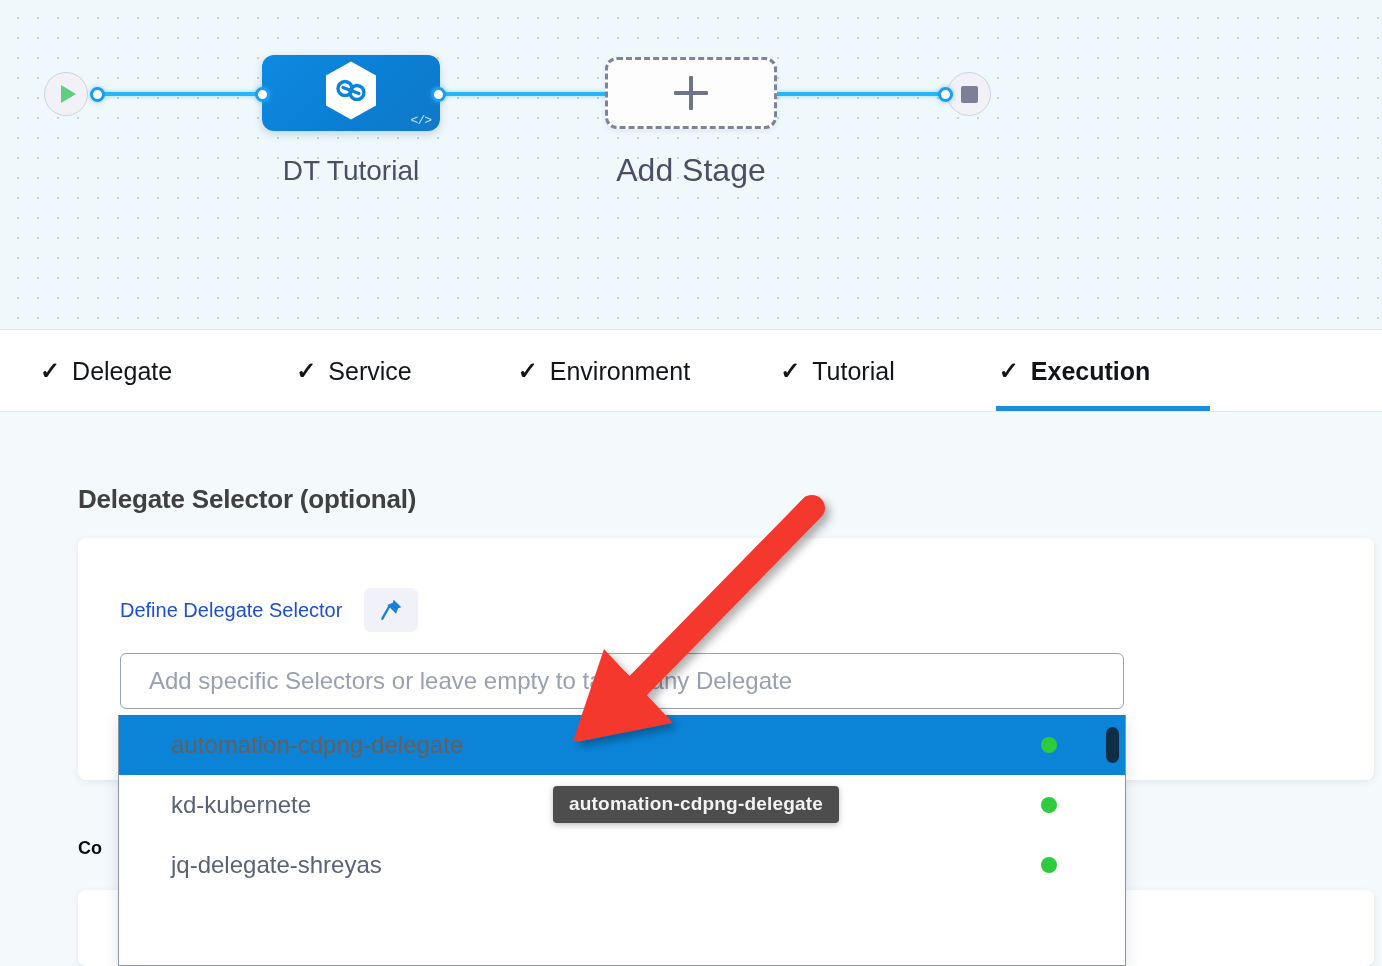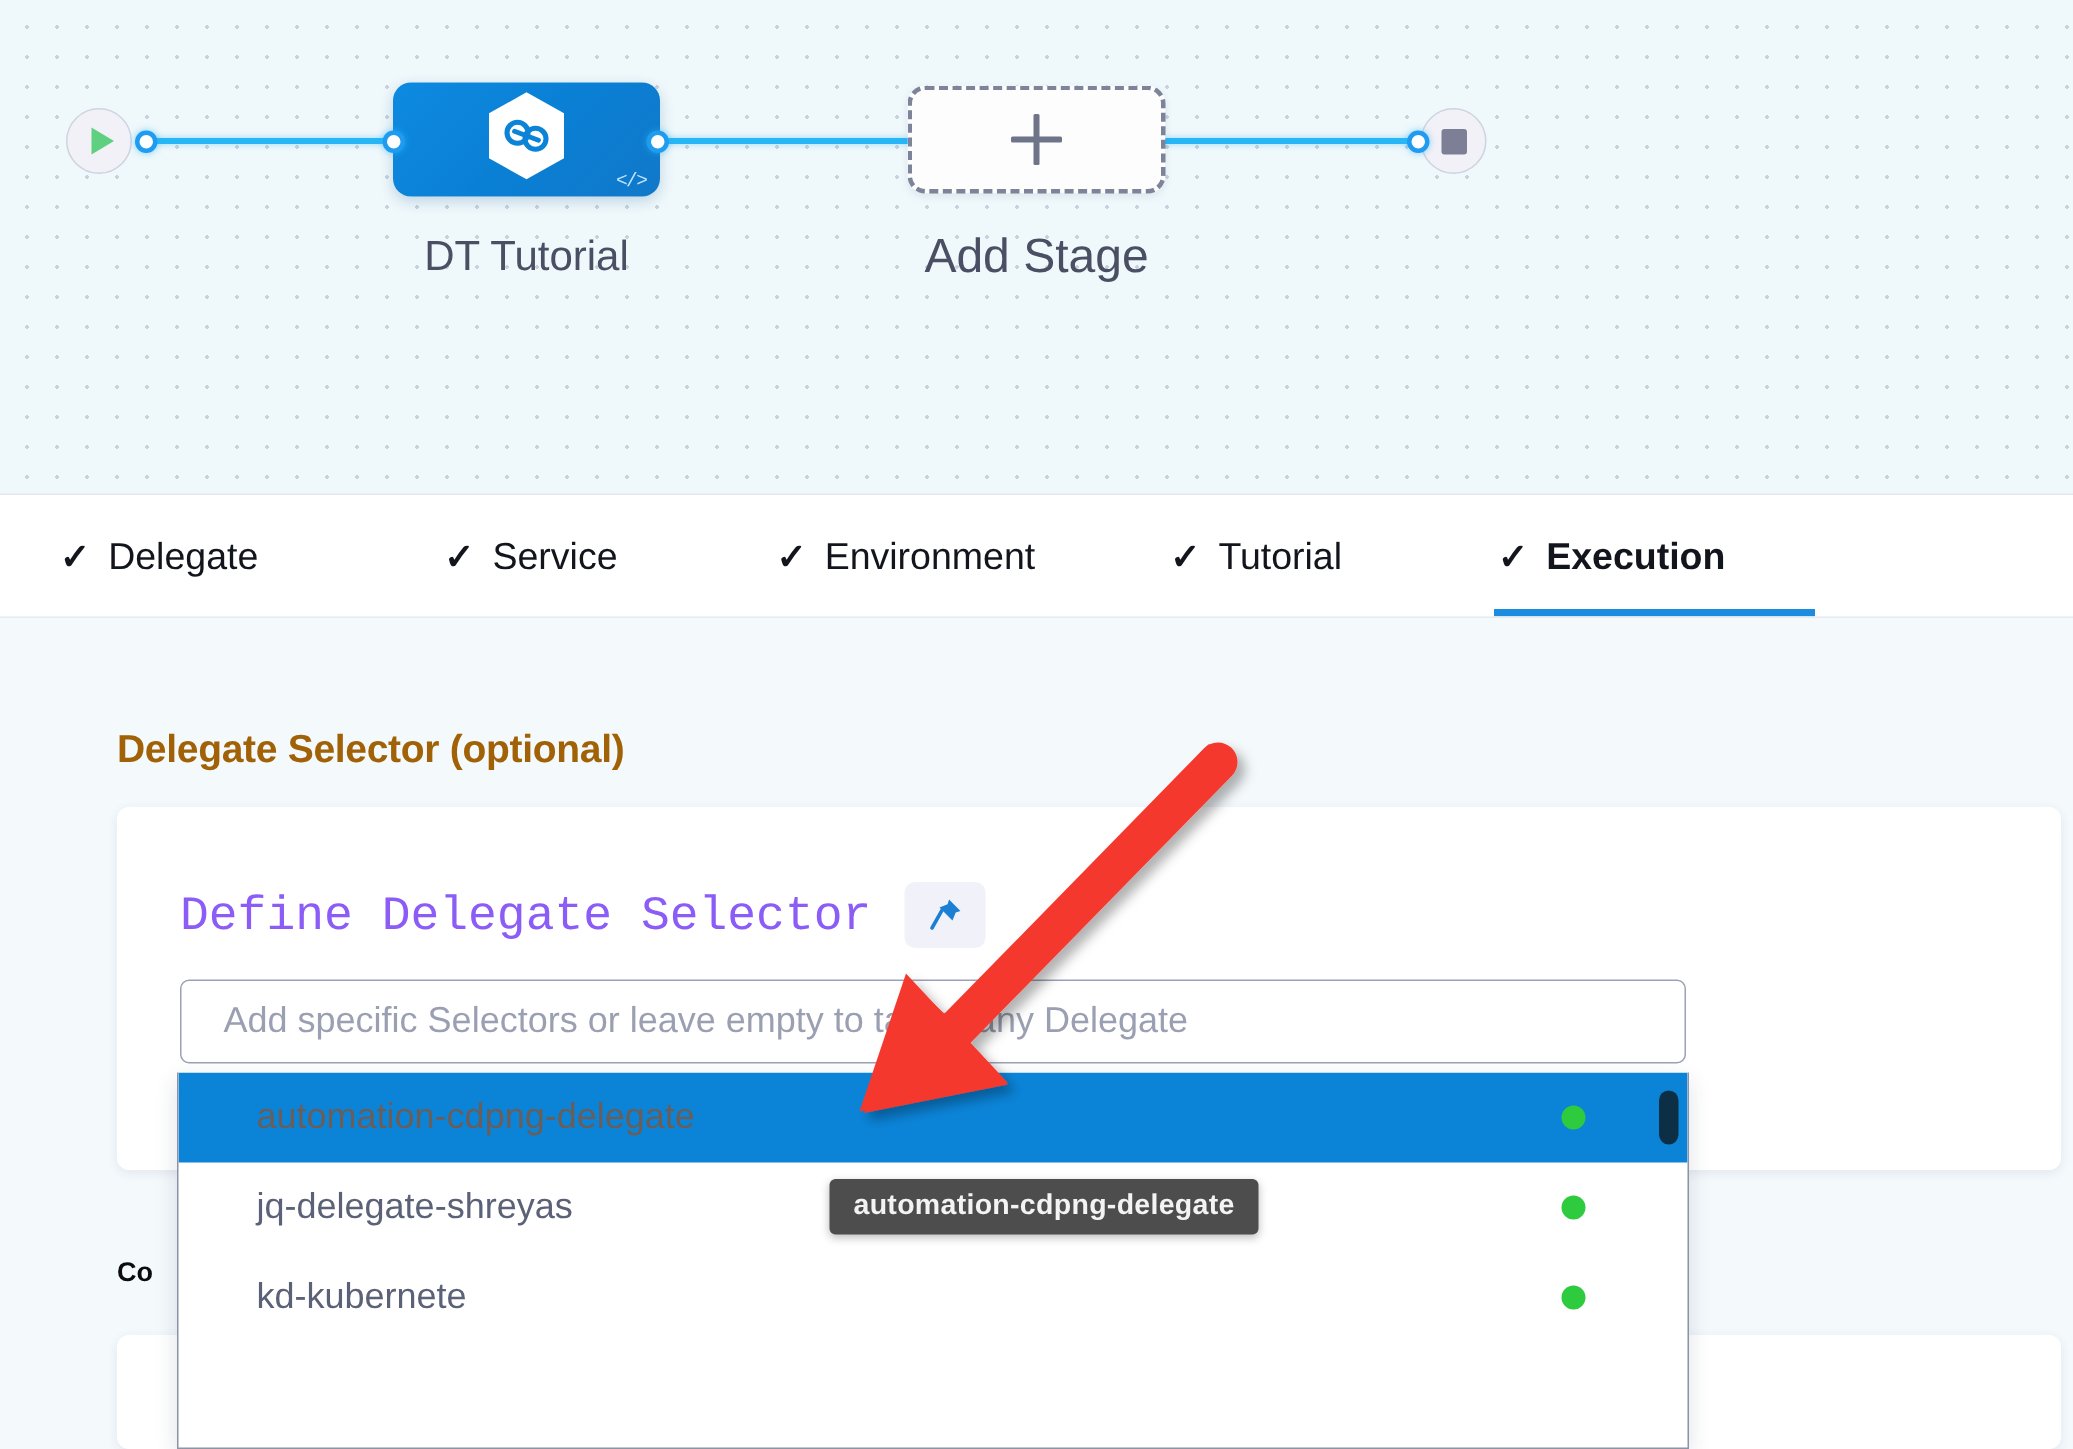--- a/index.html
+++ b/index.html
@@ -110,42 +110,42 @@
   .t5 { margin-left: 104px; }
 
   
   .body-area {
     position: absolute; left: 0; top: 411px; width: 1382px; height: 555px;
     background: #f4f9fc;
     border-top: 1px solid #e4ebf1;
   }
   .section-title {
     position: absolute; left: 78px; top: 484px;
-    font-size: 26px; font-weight: bold; color: #a16207; letter-spacing: -0.2px;
+    font-size: 26px; font-weight: bold; color: #404040; letter-spacing: -0.2px;
   }
   .card {
     position: absolute; left: 78px; top: 538px; width: 1296px; height: 242px;
     background: #ffffff; border-radius: 8px;
     box-shadow: 0 2px 7px rgba(40,60,90,.09);
   }
   .card2 {
     position: absolute; left: 78px; top: 890px; width: 1296px; height: 76px;
     background: #ffffff; border-radius: 8px;
     box-shadow: 0 2px 7px rgba(40,60,90,.09);
   }
   .section-title-2 {
     position: absolute; left: 78px; top: 838px;
     font-size: 18px; font-weight: bold; color: #0b0c10;
   }
 
   .field-row {
     position: absolute; left: 120px; top: 588px;
     display: flex; align-items: center; gap: 22px;
   }
-  .field-label { font-size: 32px; color: #8b5cf6; font-family: Liberation Mono, monospace; }
+  .field-label { font-size: 20px; color: #1d4ed8; }
   .pin-btn {
     width: 54px; height: 44px; border-radius: 7px; background: #f1f2f9;
     display: flex; align-items: center; justify-content: center; cursor: pointer;
   }
 
   .selector-input {
     position: absolute; left: 120px; top: 653px; width: 1004px; height: 56px;
     border: 1px solid #9ba2b5; border-radius: 6px; background: #ffffff;
     display: flex; align-items: center; padding-left: 28px;
     font-size: 24px; color: #9aa0b2;
@@ -269,25 +269,25 @@
 
   <div class="selector-input">Add specific Selectors or leave empty to target any Delegate</div>
 
   <div class="dropdown">
     <div class="dd-item selected">
       <span>automation-cdpng-delegate</span>
       <span class="dot-green"></span>
       <span class="dd-scrollbar"></span>
     </div>
     <div class="dd-item">
+      <span>kd-kubernete</span>
+      <span class="dot-green"></span>
+    </div>
+    <div class="dd-item">
       <span>jq-delegate-shreyas</span>
-      <span class="dot-green"></span>
-    </div>
-    <div class="dd-item">
-      <span>kd-kubernete</span>
       <span class="dot-green"></span>
     </div>
   </div>
 
   <div class="tooltip">automation-cdpng-delegate</div>
 
   <svg class="arrow-layer">
     <defs>
       <filter id="arrowShadow" x="-30%" y="-30%" width="180%" height="180%">
         <feDropShadow dx="5" dy="5" stdDeviation="4" flood-color="#000" flood-opacity="0.30"></feDropShadow>

